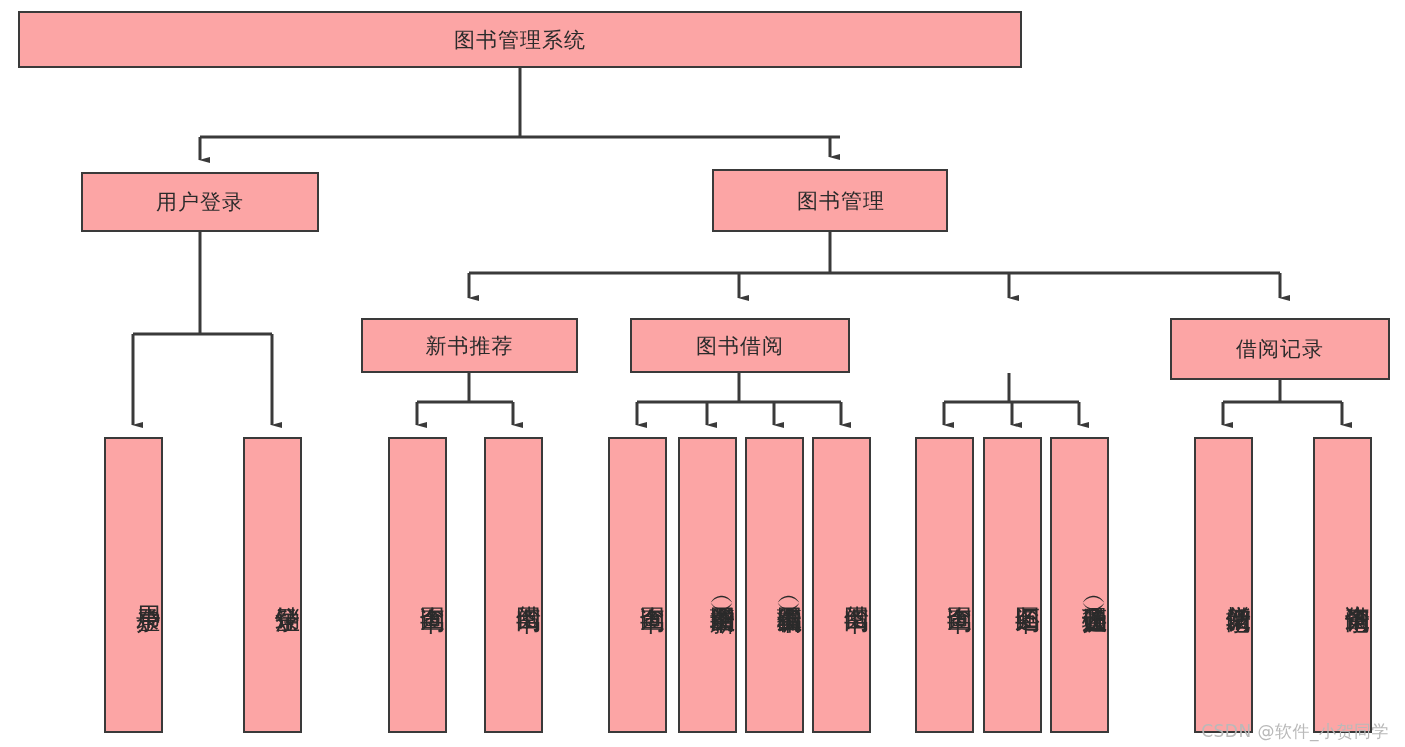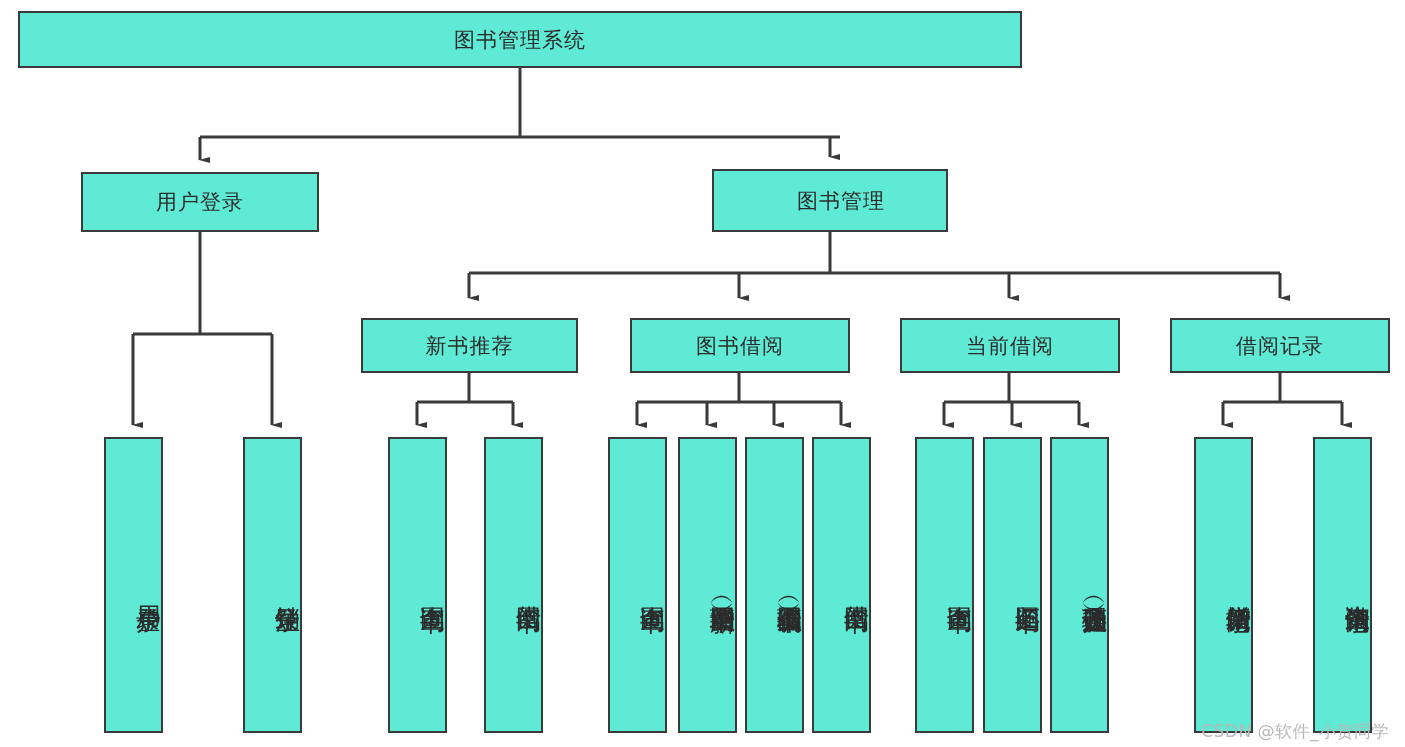--- a/index.html
+++ b/index.html
@@ -21,21 +21,21 @@
     position: absolute;
     left: 0;
     top: 0;
     width: 1405px;
     height: 747px;
     pointer-events: none;
   }
   .node {
     position: absolute;
     box-sizing: border-box;
-    background: #5eead4;
+    background: #fca5a5;
     border: 2px solid #3a3a3a;
     display: flex;
     align-items: center;
     justify-content: center;
     color: #2b2b2b;
   }
   .node.horiz {
     font-size: 21px;
     letter-spacing: 1px;
   }
@@ -132,24 +132,21 @@
   <div class="node horiz" style="left:712px; top:169px; width:236px; height:63px;padding-left:22px;">
     <span>图书管理</span>
   </div>
 
   <div class="node horiz" style="left:630px; top:318px; width:220px; height:55px;">
     <span>图书借阅</span>
   </div>
   <div class="node horiz" style="left:361px; top:318px; width:217px; height:55px;">
     <span>新书推荐</span>
   </div>
-  <div class="node horiz" style="left:900px; top:318px; width:220px; height:55px;">
-    <span>当前借阅</span>
-  </div>
-  <div class="node horiz" style="left:1170px; top:318px; width:220px; height:55px;">
+  <div class="node horiz" style="left:1170px; top:318px; width:220px; height:62px;">
     <span>借阅记录</span>
   </div>
 
   <div class="node vert" style="left:104px; top:437px; width:59px; height:296px;">
     <span>用户登录</span>
   </div>
   <div class="node vert" style="left:243px; top:437px; width:59px; height:296px;">
     <span>注销登录</span>
   </div>
 

